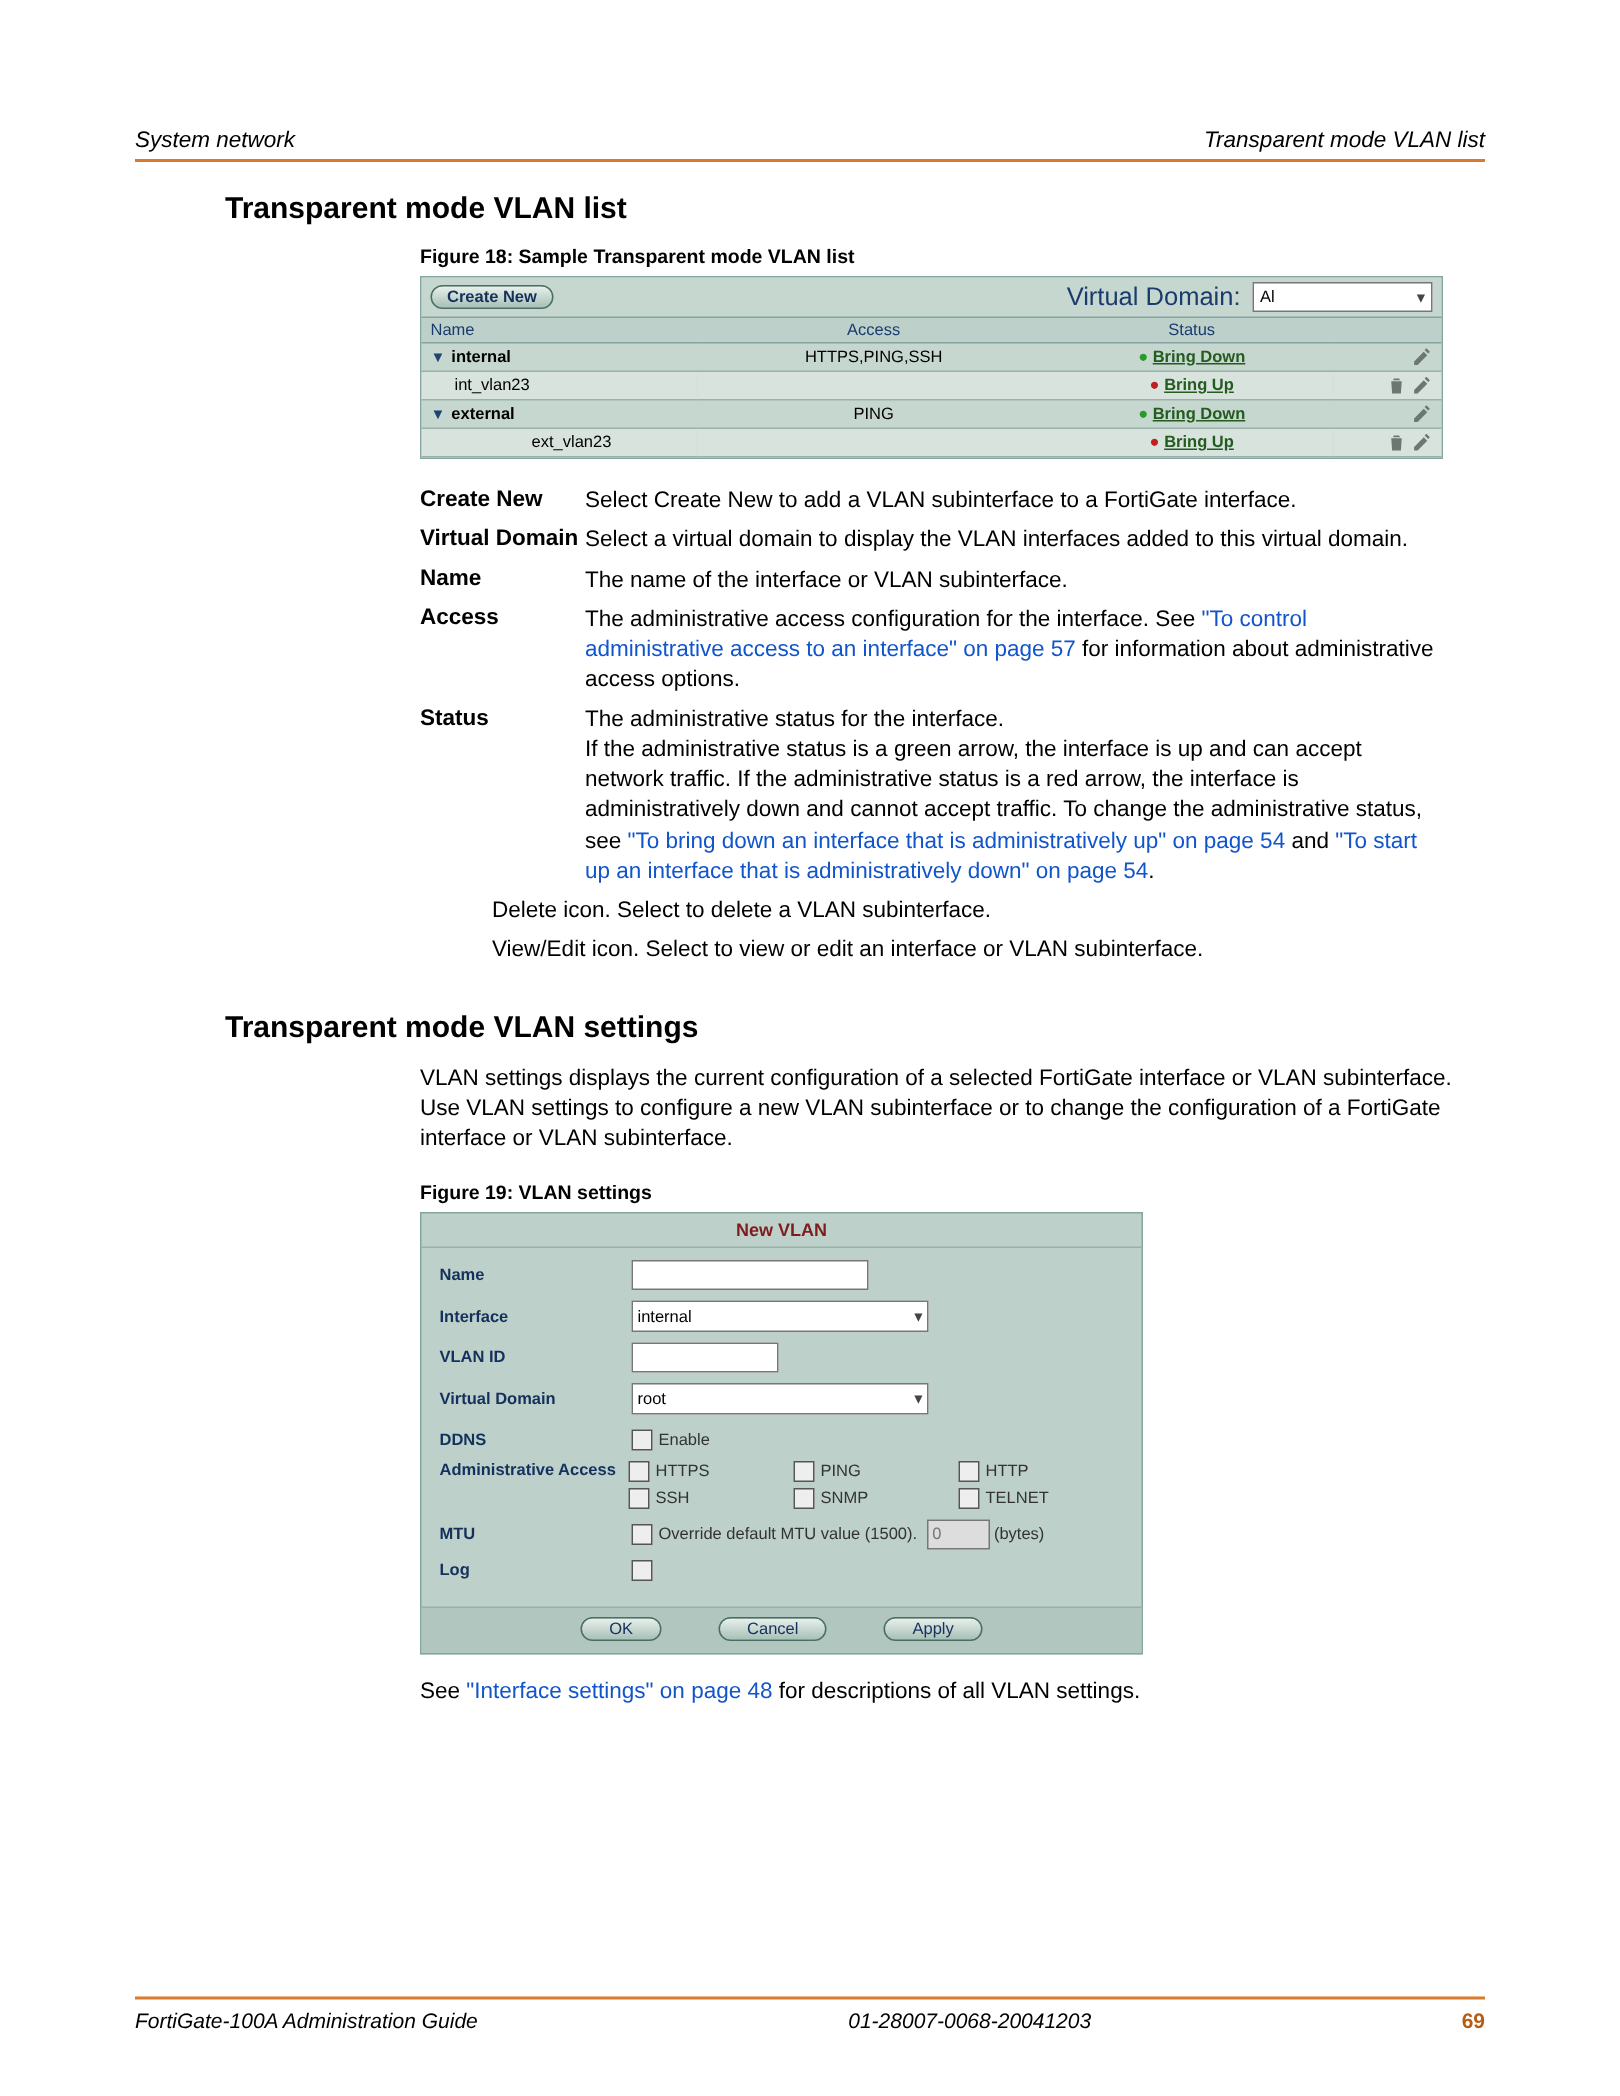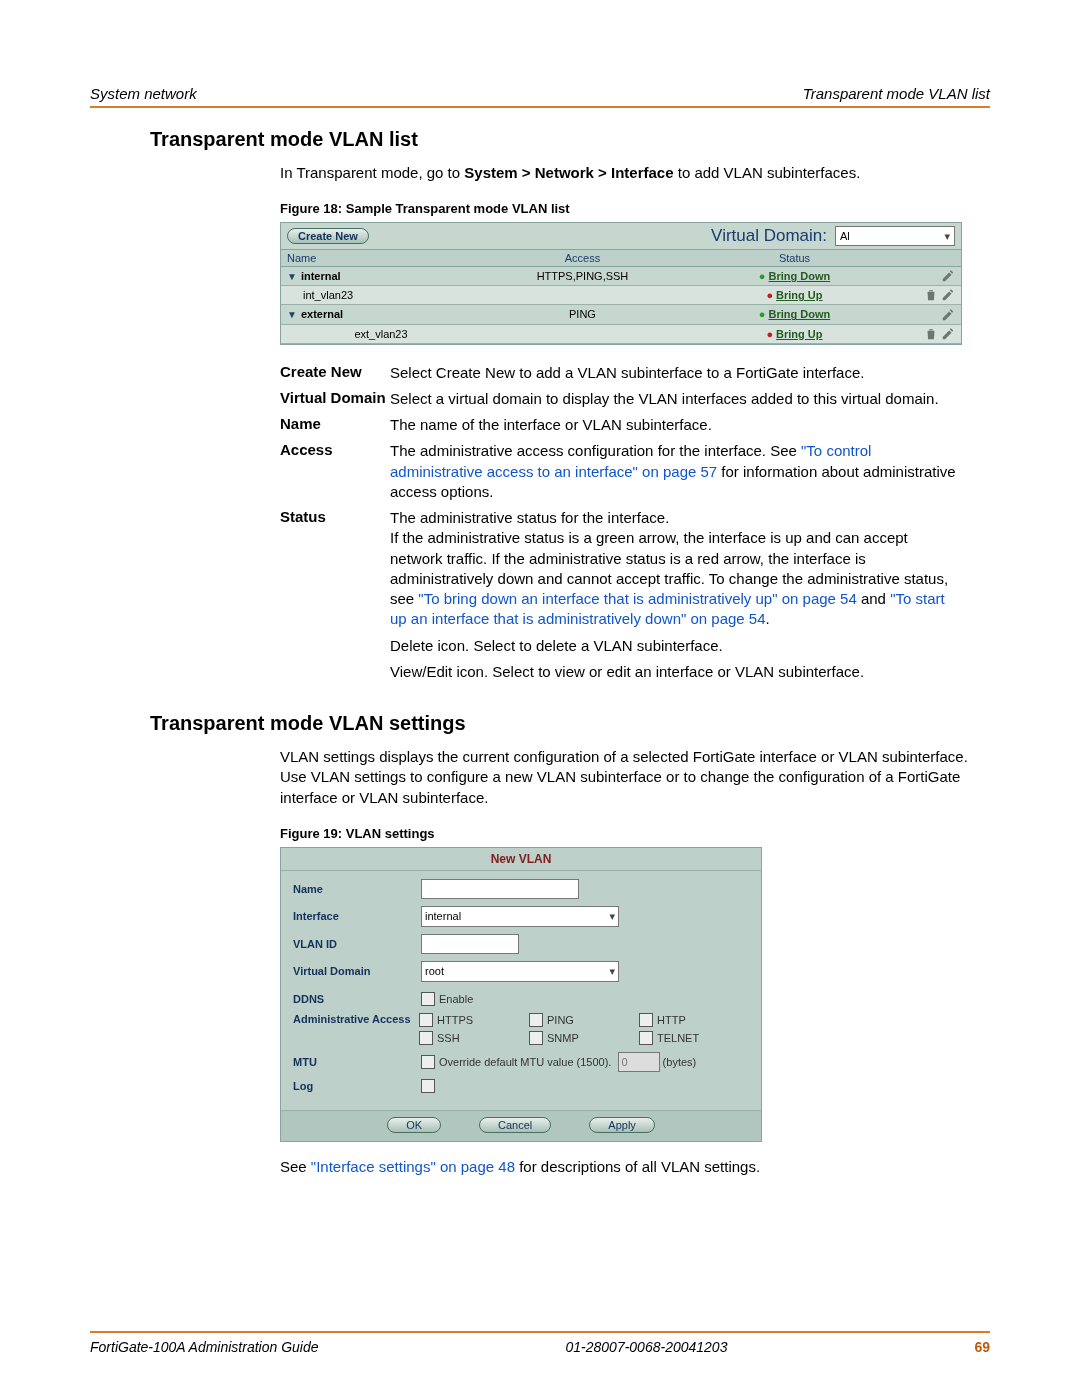--- a/index.html
+++ b/index.html
@@ -114,21 +114,21 @@
   
   .def-list {
     margin-left: 190px;
     width: 680px;
     font-size: 15px;
     margin-bottom: 30px;
   }
   .def-row { display: flex; margin-bottom: 6px; }
   .def-term { width: 110px; font-weight: bold; flex-shrink: 0; }
   .def-desc { flex: 1; line-height: 1.35; }
-  .def-extra { margin-left: 110px; margin-bottom: 6px; line-height: 1.35; }
+  .def-extra { margin-left: 48px; margin-bottom: 6px; line-height: 1.35; }
   
   .fig19 {
     margin-left: 190px;
     width: 480px;
     background: #bdd0c9;
     border: 1px solid #86a5a0;
     font-size: 11px;
     margin-bottom: 16px;
   }
   .fig19 .title {
@@ -192,23 +192,20 @@
 
 <div class="page">
 
   <div class="running-head">
     <span>System network</span>
     <span>Transparent mode VLAN list</span>
   </div>
 
   <div class="h2">Transparent mode VLAN list</div>
 
-  <div class="body-text">
-    <span>In Transparent mode, go to </span><b>System &gt; Network &gt; Interface</b><span> to add VLAN subinterfaces.</span>
-  </div>
 
   <div class="fig-caption">Figure 18: Sample Transparent mode VLAN list</div>
 
   <div class="fig18">
     <div class="toolbar">
       <span class="btn-create">Create New</span>
       <span class="vd-label">Virtual Domain:</span>
       <span class="vd-select">
         <span>Al</span>
         <span class="caret">▾</span>

